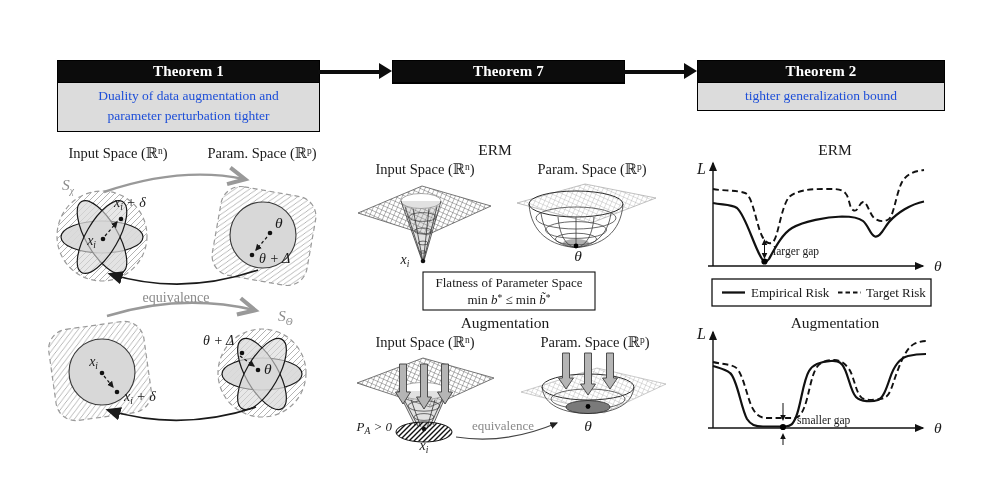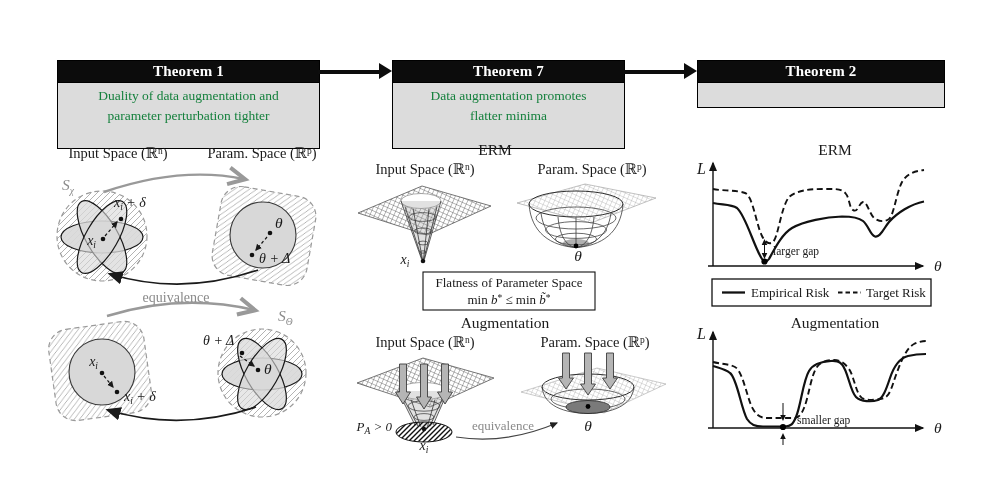--- a/index.html
+++ b/index.html
@@ -1,21 +1,21 @@
 <!DOCTYPE html>
 <html><head>
 <meta charset="utf-8">
 <style>
   html,body{margin:0;padding:0;background:#fff;}
   #fig{position:relative;width:990px;height:487px;background:#fff;overflow:hidden;
        font-family:"Liberation Serif","DejaVu Serif",serif;}
   .tbox{position:absolute;top:20px;border:1.5px solid #000;background:#dcdcdc;text-align:center;margin-top:40px;}
   .tbox-head{background:#0c0c0c;color:#fff;font-weight:bold;font-size:15px;line-height:21px;
              border-bottom:1.5px solid #000;letter-spacing:.2px;}
-  .tbox-body{font-size:13.5px;line-height:1.5;padding:3px 4px 21px;color:#15803d;}
+  .tbox-body{font-size:13.5px;line-height:1.5;padding:3px 4px 4px;color:#1d4ed8;}
   .flow{position:absolute;top:63px;height:17px;}
   .flow .shaft{position:absolute;left:0;top:6.5px;height:4.5px;background:#0d0d0d;display:block;}
   .flow .head{position:absolute;right:0;top:0;width:0;height:0;display:block;
               border-top:8.5px solid transparent;border-bottom:8.5px solid transparent;
               border-left:13px solid #0d0d0d;}
   .panel{position:absolute;}
   svg text{font-family:"Liberation Serif","DejaVu Serif",serif;fill:#1a1a1a;}
   .t145{font-size:14.5px;}
   .t15{font-size:15.5px;}
   .t14{font-size:14px;}
@@ -37,32 +37,29 @@
       <div>Duality of data augmentation and</div>
       <div>parameter perturbation tighter</div>
     </div>
   </div>
   <div class="flow" style="left:318px;width:74px">
     <span class="shaft" style="width:61px"></span>
     <span class="head"></span>
   </div>
   <div class="tbox" style="left:392px;width:231px">
     <div class="tbox-head">Theorem 7</div>
-    <div class="tbox-body">
-      <div>Data augmentation promotes</div>
-      <div>flatter minima</div>
-    </div>
   </div>
   <div class="flow" style="left:623px;width:74px">
     <span class="shaft" style="width:61px"></span>
     <span class="head"></span>
   </div>
   <div class="tbox" style="left:697px;width:246px">
     <div class="tbox-head">Theorem 2</div>
     <div class="tbox-body">
+      <div>tighter generalization bound</div>
     </div>
   </div>
 
   <svg class="panel" style="left:30px;top:140px" width="315" height="347" viewBox="0 0 315 347">
     <defs>
       <pattern id="p1-hatch" width="6" height="6" patternUnits="userSpaceOnUse">
         <path d="M-1,7 L7,-1 M-1,1 L1,-1 M5,7 L7,5" stroke="#b3b3b3" stroke-width="1" fill="none"></path>
       </pattern>
       <marker id="p1-gv" markerWidth="11" markerHeight="11" refX="7.5" refY="4.5" orient="auto">
         <path d="M1,1 L8,4.5 L1,8" fill="none" stroke="#999" stroke-width="1.7"></path>

